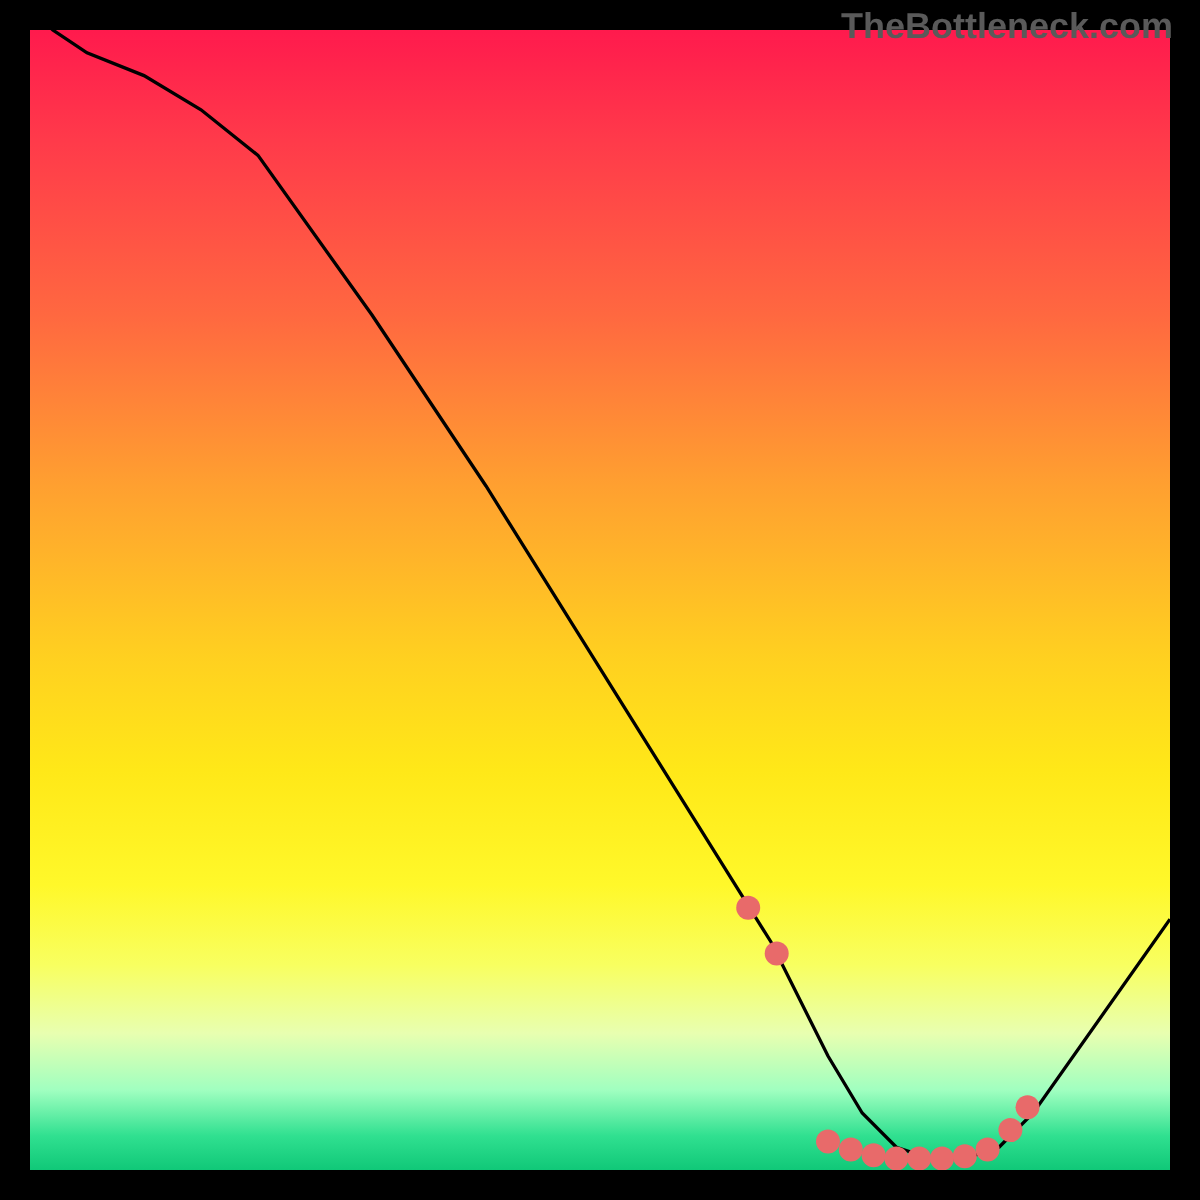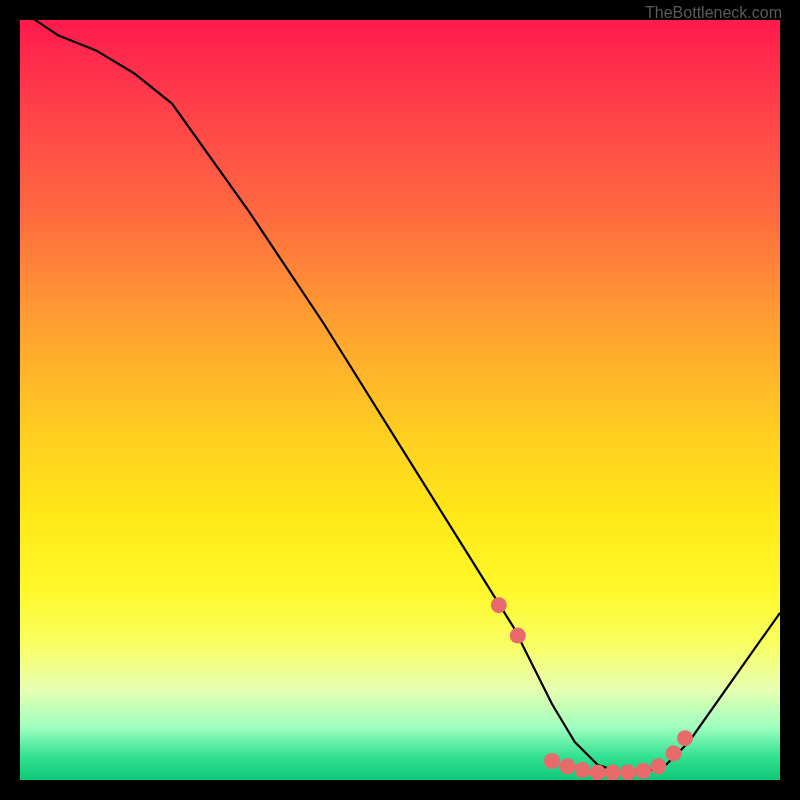--- a/index.html
+++ b/index.html
@@ -9,22 +9,22 @@
     background: #000;
     font-family: Arial, sans-serif;
     position: relative;
     overflow: hidden;
   }
   .watermark {
     position: absolute;
     top: 4px;
     right: 18px;
     color: #5a5a5a;
-    font-size: 16px;
-    font-weight: 400;
+    font-size: 24px;
+    font-weight: 700;
     z-index: 10;
   }
   .plot-area {
     position: absolute;
     left: 20px;
     top: 20px;
     width: 760px;
     height: 760px;
     background: linear-gradient(to bottom,
       #ff1a4d 0%,

